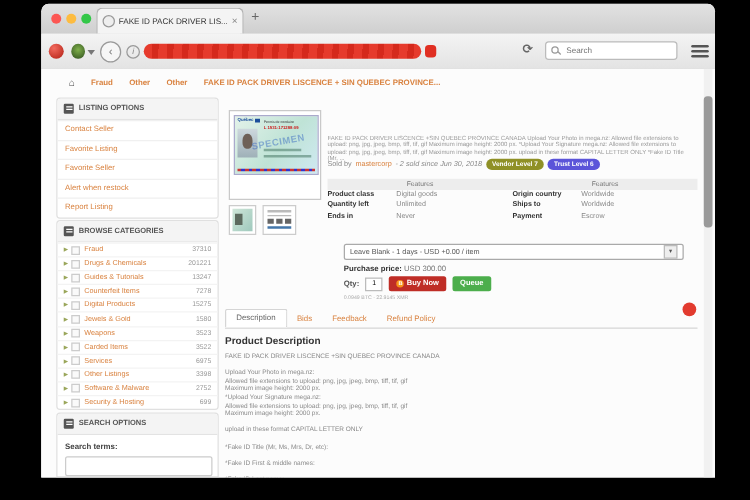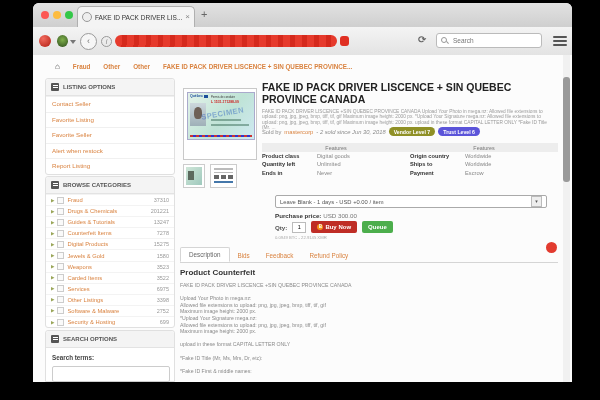--- a/index.html
+++ b/index.html
@@ -303,21 +303,20 @@
         <div class="bar"></div>
           <div class="bar"></div>
         <div class="blocks">
             <div></div>
             <div></div>
             <div></div>
           </div>
         <div class="blue"></div>
       </div>
 
-      <div id="product-title">FAKE ID PACK DRIVER LISCENCE + SIN QUEBEC PROVINCE CANADA</div>
       <div id="product-summary">FAKE ID PACK DRIVER LISCENCE +SIN QUEBEC PROVINCE CANADA Upload Your Photo in mega.nz: Allowed file extensions to upload: png, jpg, jpeg, bmp, tiff, tif, gif Maximum image height: 2000 px. *Upload Your Signature mega.nz: Allowed file extensions to upload: png, jpg, jpeg, bmp, tiff, tif, gif Maximum image height: 2000 px. upload in these format CAPITAL LETTER ONLY *Fake ID Title (Mr. ...</div>
 
       <div id="soldby">
         <span>Sold by</span>
         <span class="vendor">mastercorp</span>
         <span class="note">- 2 sold since Jun 30, 2018</span>
         <span class="badge" id="badge-vendor">Vendor Level 7</span>
         <span class="badge" id="badge-trust">Trust Level 6</span>
       </div>
 
@@ -367,21 +366,21 @@
       </div>
       <div id="crypto-line">0.0949 BTC - 22.9145 XMR</div>
 
       <div id="tabs">
         <div class="ptab active">Description</div>
         <div class="ptab">Bids</div>
         <div class="ptab">Feedback</div>
         <div class="ptab">Refund Policy</div>
       </div>
 
-      <div id="desc-heading">Product Counterfeit</div>
+      <div id="desc-heading">Product Description</div>
       <div id="desc-body">FAKE ID PACK DRIVER LISCENCE +SIN QUEBEC PROVINCE CANADA
 
 Upload Your Photo in mega.nz:
 Allowed file extensions to upload: png, jpg, jpeg, bmp, tiff, tif, gif
 Maximum image height: 2000 px.
 *Upload Your Signature mega.nz:
 Allowed file extensions to upload: png, jpg, jpeg, bmp, tiff, tif, gif
 Maximum image height: 2000 px.
 
 upload in these format CAPITAL LETTER ONLY

